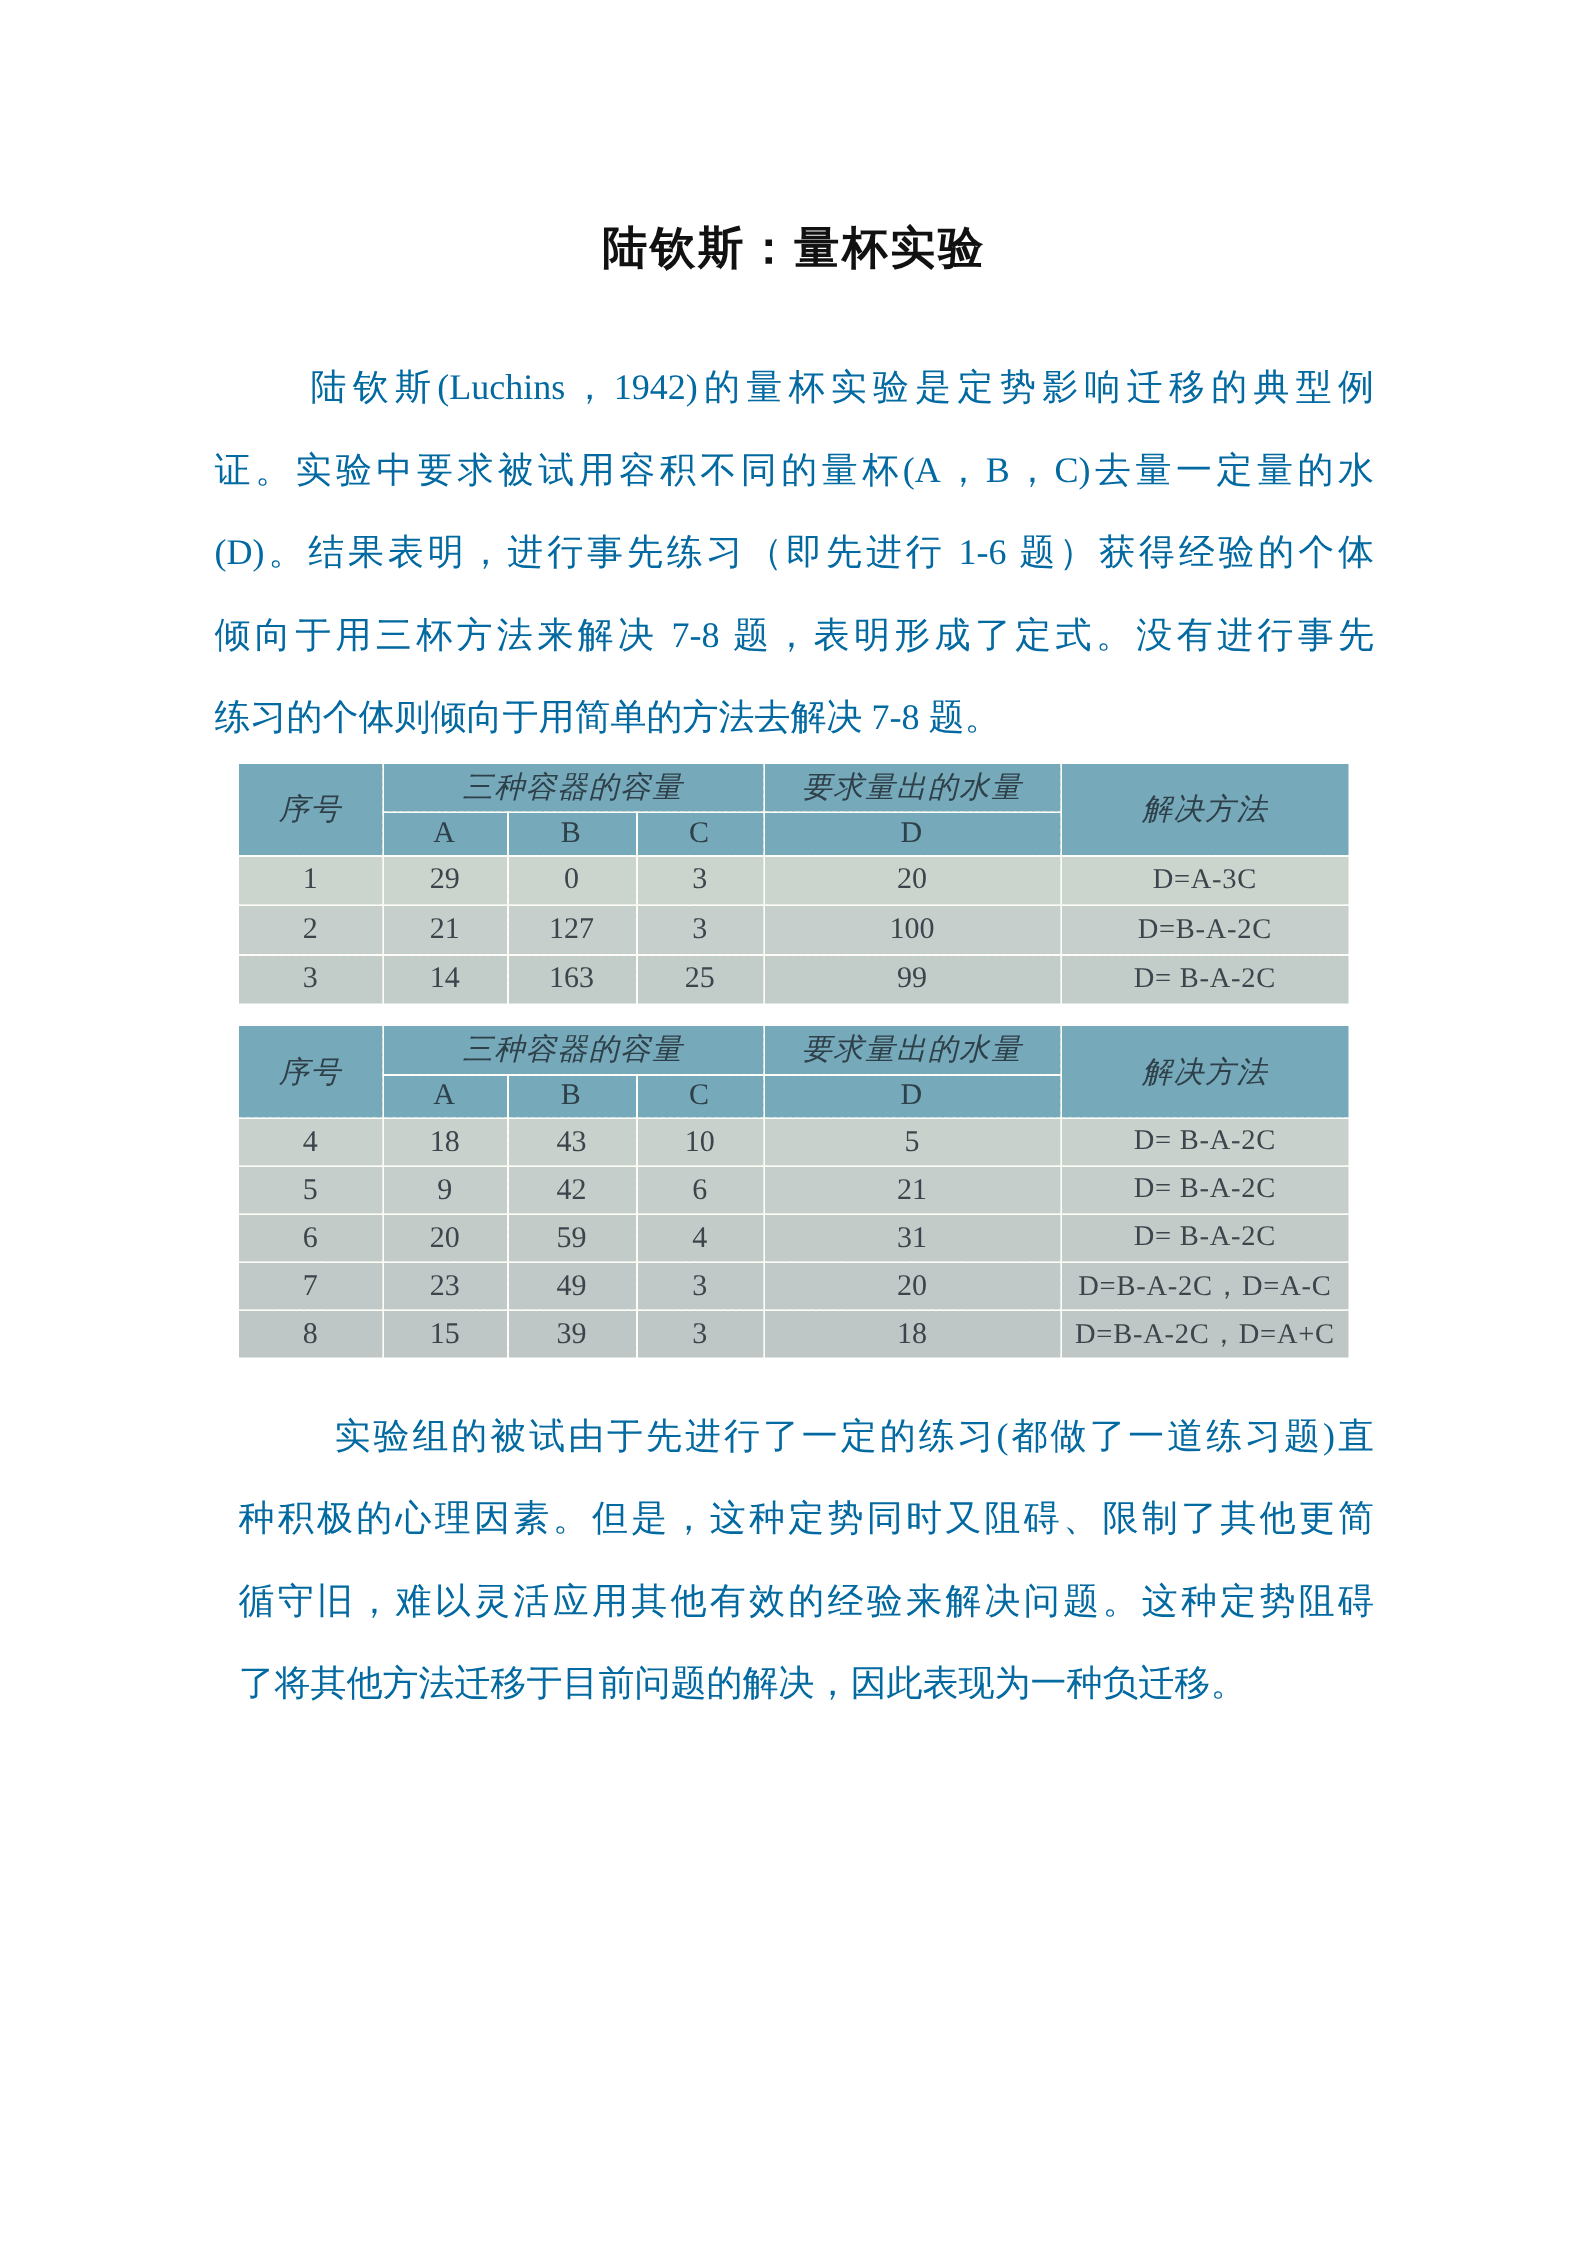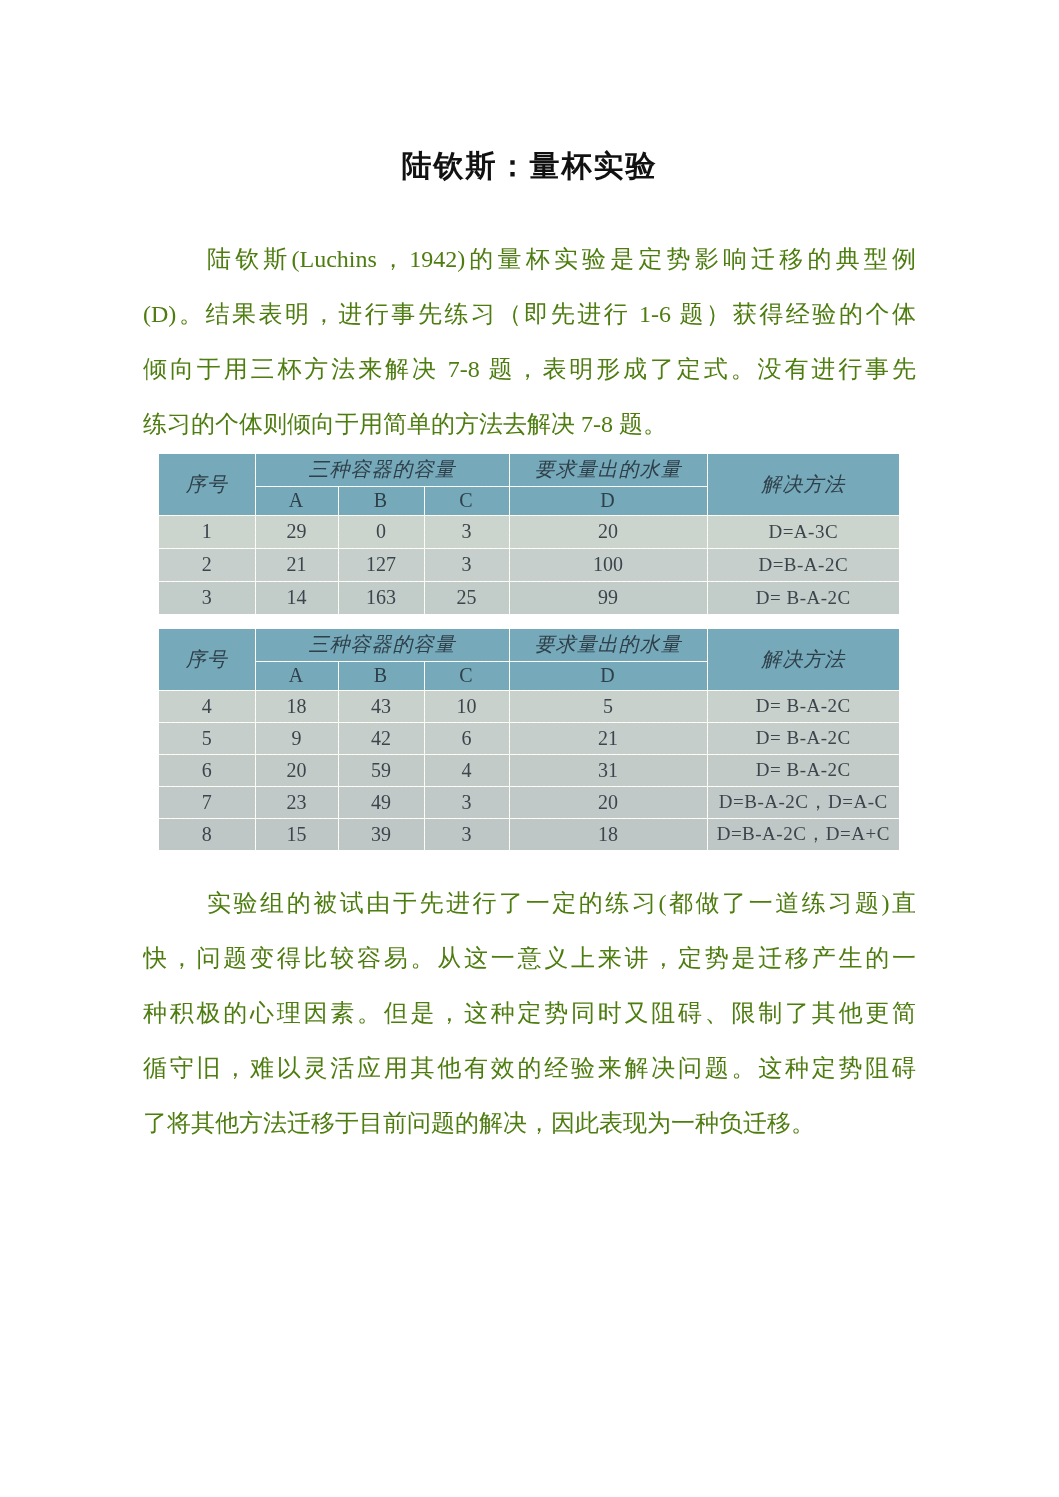--- a/index.html
+++ b/index.html
@@ -15,31 +15,31 @@
   }
   .title{
     margin:148px 0 0 0;
     font-size:30px;
     font-weight:bold;
     line-height:36px;
     text-align:center;
     letter-spacing:2px;
     color:#111111;
   }
-  .para{font-size:24px;color:#4d7c0f;}
+  .para{font-size:24px;color:#0369a1;}
   .para .line{
     height:55px;line-height:55px;
     text-align:justify;
     text-align-last:justify;
     overflow:hidden;
   }
   .para .line.first{text-indent:64px;}
   .para .line.last{text-align-last:left;}
   #para1{margin-top:48px;}
-  #para2{margin-top:26px;}
+  #para2{margin-top:26px;margin-left:16px;}
 
   .tblwrap{margin-left:16px;}
   #table1{margin-top:2px;}
   #table2{margin-top:15px;}
   .tblwrap table{
     border-collapse:collapse;
     table-layout:fixed;
     width:739px;
     border:hidden;
   }
@@ -77,20 +77,21 @@
   #table2 tbody tr:nth-child(5) td{background:#bec7c5;}
 </style>
 </head>
 <body>
 
 <div class="page" style="--thbg: #76a9ba; --rowbg: #c6cfca; background: rgb(255, 255, 255);">
   <h1 class="title">陆钦斯：量杯实验</h1>
 
   <section class="para" id="para1">
       <div class="line first">陆钦斯(Luchins，1942)的量杯实验是定势影响迁移的典型例</div>
+      <div class="line">证。实验中要求被试用容积不同的量杯(A，B，C)去量一定量的水</div>
       <div class="line">(D)。结果表明，进行事先练习（即先进行 1-6 题）获得经验的个体</div>
       <div class="line">倾向于用三杯方法来解决 7-8 题，表明形成了定式。没有进行事先</div>
       <div class="line last">练习的个体则倾向于用简单的方法去解决 7-8 题。</div>
     </section>
 
   <div class="tblwrap" id="table1">
       <table>
         <colgroup>
           <col style="width: 96px;">
           <col style="width: 83px;">
@@ -206,18 +207,17 @@
             <td>3</td>
             <td>18</td>
             <td class="sol">D=B-A-2C，D=A+C</td>
           </tr>
         </tbody>
       </table>
     </div>
 
   <section class="para" id="para2">
       <div class="line first">实验组的被试由于先进行了一定的练习(都做了一道练习题)直</div>
-      <div class="line">快，问题变得比较容易。从这一意义上来讲，定势是迁移产生的一</div>
       <div class="line">种积极的心理因素。但是，这种定势同时又阻碍、限制了其他更简</div>
       <div class="line">循守旧，难以灵活应用其他有效的经验来解决问题。这种定势阻碍</div>
       <div class="line last">了将其他方法迁移于目前问题的解决，因此表现为一种负迁移。</div>
     </section>
 </div>
 
 </body></html>

